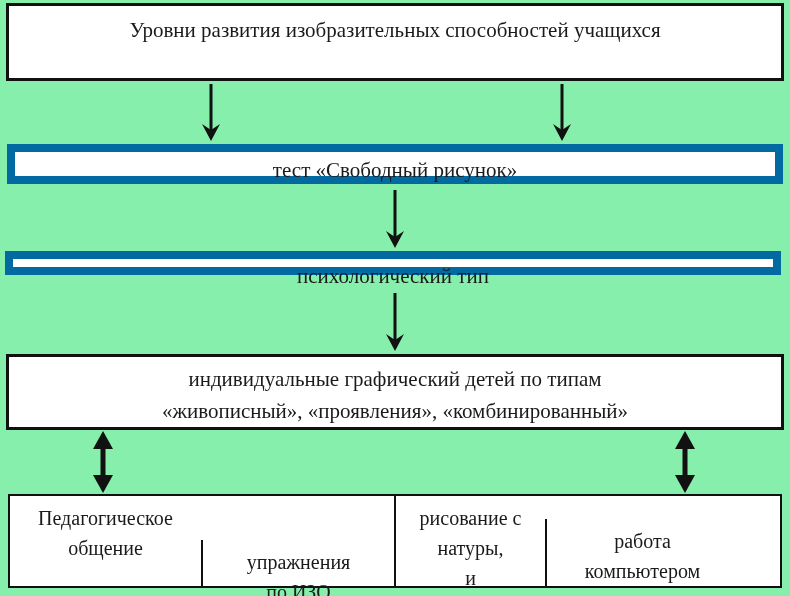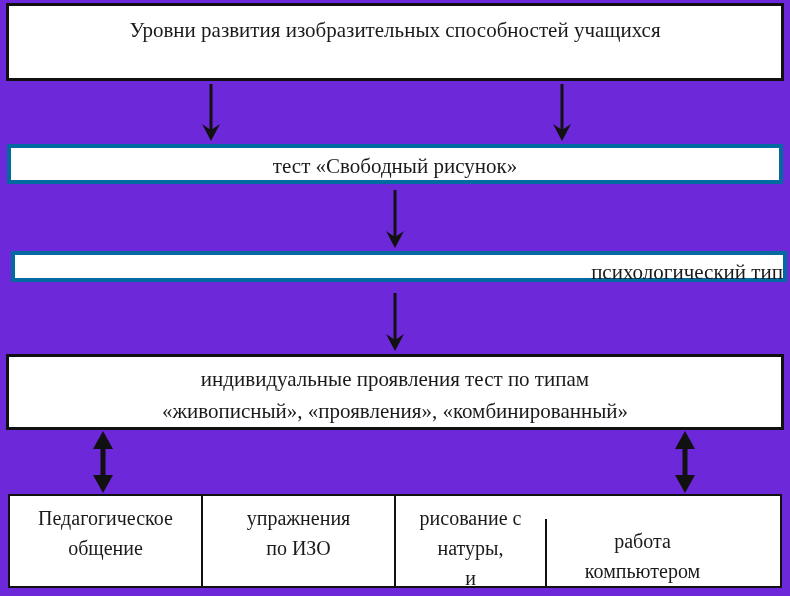--- a/index.html
+++ b/index.html
@@ -5,36 +5,36 @@
   * { margin: 0; padding: 0; box-sizing: border-box; }
   html, body { background: #ffffff; }
   body {
     font-family: "Liberation Serif", "DejaVu Serif", serif;
     color: #1a1a1a;
   }
   .canvas {
     position: relative;
     width: 790px;
     height: 596px;
-    background: #6d28d9;
+    background: #86efac;
     overflow: hidden;
   }
   .box {
     position: absolute;
     background: #ffffff;
     text-align: center;
     font-size: 21px;
     color: #1a1a1a;
   }
   .box.thick { border: 3px solid #111111; }
-  .box.thin  { border: 4px solid #0369a1; }
+  .box.thin  { border: 8px solid #0369a1; }
 
   .box-levels        { left: 6px;  top: 3px;   width: 778px; height: 78px; padding-top: 8px;  line-height: 32px; }
   .box-test          { left: 7px;  top: 144px; width: 776px; height: 40px; line-height: 36px; }
-  .box-psych         { left: 11px;  top: 251px; width: 776px; height: 31px; line-height: 34px; text-align: right; }
+  .box-psych         { left: 5px;  top: 251px; width: 776px; height: 24px; line-height: 34px; }
   .box-individual    { left: 6px;  top: 354px; width: 778px; height: 76px; padding-top: 6px;  line-height: 32px; }
 
   .box .line { display: block; }
 
   .arrow { position: absolute; }
 
   .bottom-row {
     position: absolute;
     left: 8px; top: 494px;
     width: 774px; height: 94px;
@@ -44,21 +44,21 @@
   }
   .cell {
     text-align: center;
     font-size: 20px;
     line-height: 30px;
     padding-top: 7px;
     color: #1a1a1a;
   }
   .cell + .cell { border-left: 2px solid #111111; }
   .cell-1 { width: 191px; border-radius: 10px; }
-  .cell-2 { width: 193px; }
+  .cell-2 { width: 193px; margin-top: 44px; }
   .cell-3 { width: 151px; }
   .cell-4 { width: 193px; margin-top: 23px; }
 </style>
 </head>
 <body>
 
 <div class="canvas">
 
   <div class="box thick box-levels">
     <span class="line">Уровни развития изобразительных способностей учащихся</span>
@@ -85,21 +85,21 @@
   <div class="box thin box-psych">
     <span class="line">психологический тип</span>
   </div>
 
   <svg class="arrow" style="left:383px; top:293px;" width="24" height="58" viewBox="0 0 24 58">
     <line x1="12" y1="0" x2="12" y2="48" stroke="#111111" stroke-width="3"></line>
     <polygon points="3,41 12,58 21,41 12,47" fill="#111111"></polygon>
   </svg>
 
   <div class="box thick box-individual">
-    <span class="line">индивидуальные проявления тест по типам</span>
+    <span class="line">индивидуальные графический детей по типам</span>
     <span class="line">«живописный», «проявления», «комбинированный»</span>
   </div>
 
   <svg class="arrow" style="left:89px; top:431px;" width="28" height="62" viewBox="0 0 28 62">
     <line x1="14" y1="8" x2="14" y2="54" stroke="#111111" stroke-width="5"></line>
     <polygon points="4,18 14,0 24,18" fill="#111111"></polygon>
     <polygon points="4,44 14,62 24,44" fill="#111111"></polygon>
   </svg>
   <svg class="arrow" style="left:671px; top:431px;" width="28" height="62" viewBox="0 0 28 62">
     <line x1="14" y1="8" x2="14" y2="54" stroke="#111111" stroke-width="5"></line>

